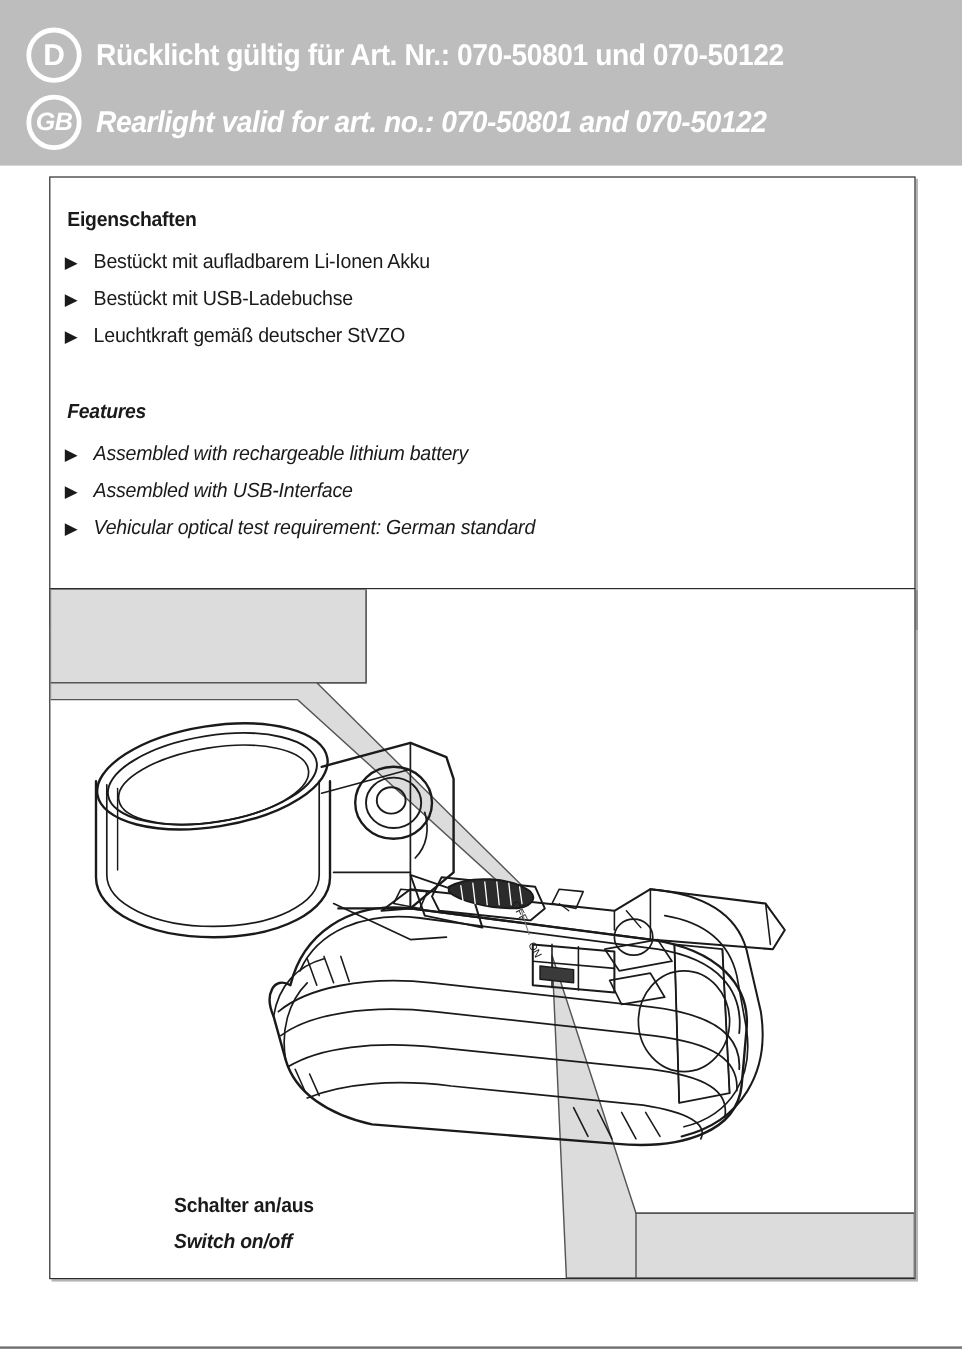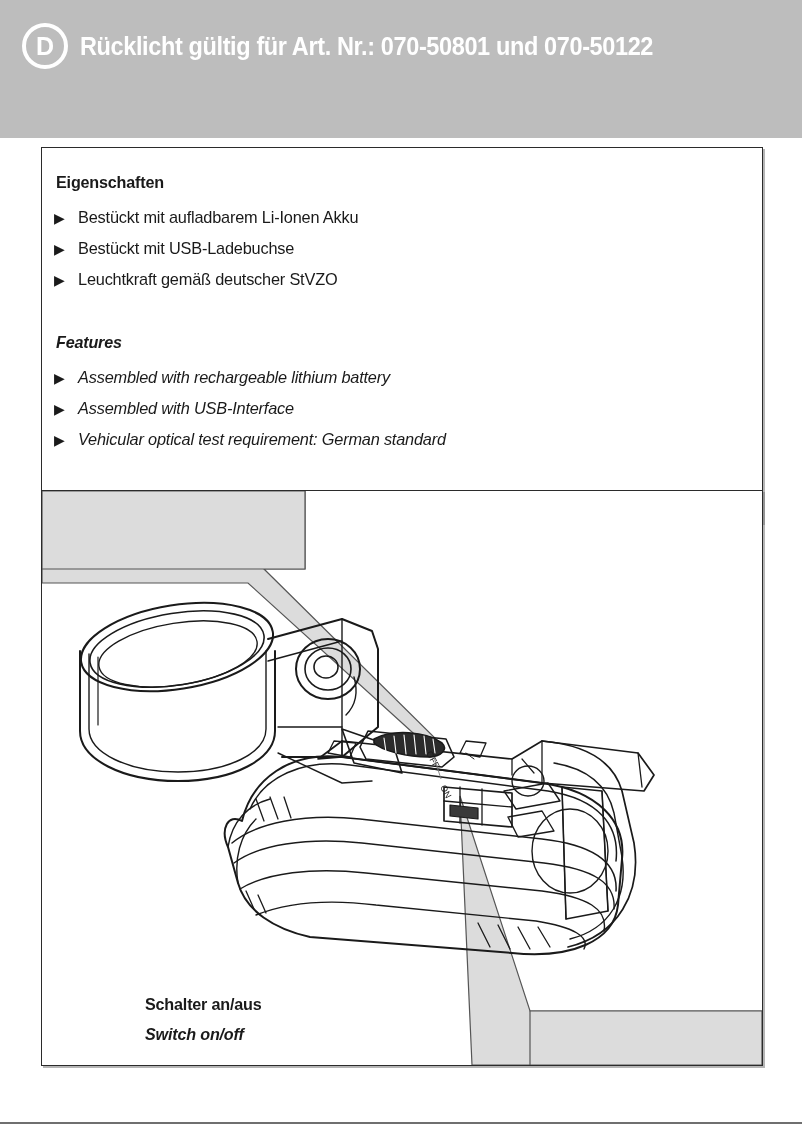--- a/index.html
+++ b/index.html
@@ -154,20 +154,26 @@
 
 <div id="header-band">
 
   <div class="header-row" id="header-row-de">
     <div class="lang-badge" id="lang-badge-de">
       <span>D</span>
     </div>
     <div class="header-title" id="header-title-de">Rücklicht gültig für Art. Nr.: 070-50801 und 070-50122</div>
   </div>
 
+  <div class="header-row" id="header-row-gb">
+    <div class="lang-badge" id="lang-badge-gb">
+      <span>GB</span>
+    </div>
+    <div class="header-title" id="header-title-gb">Rearlight valid for art. no.: 070-50801 and 070-50122</div>
+  </div>
 
 </div>
 
 <div id="features-box">
 
   <div class="sect-head" id="features-head-de">Eigenschaften</div>
 
   <ul class="bullet-list" id="bullets-de">
     <li class="bullet-item">
       <span class="bullet-mark">▶</span>

